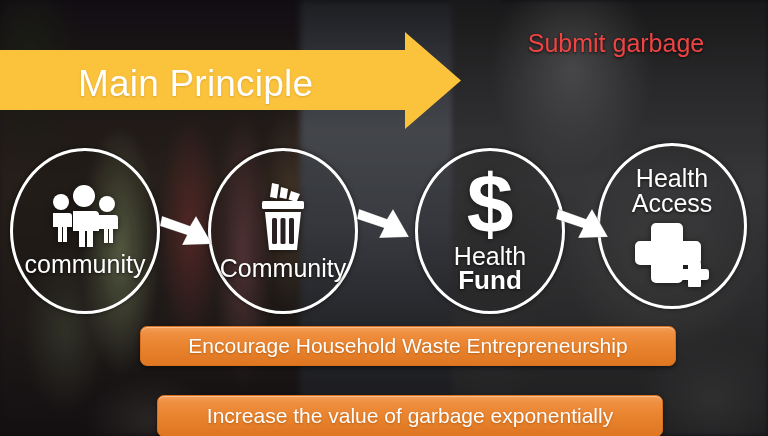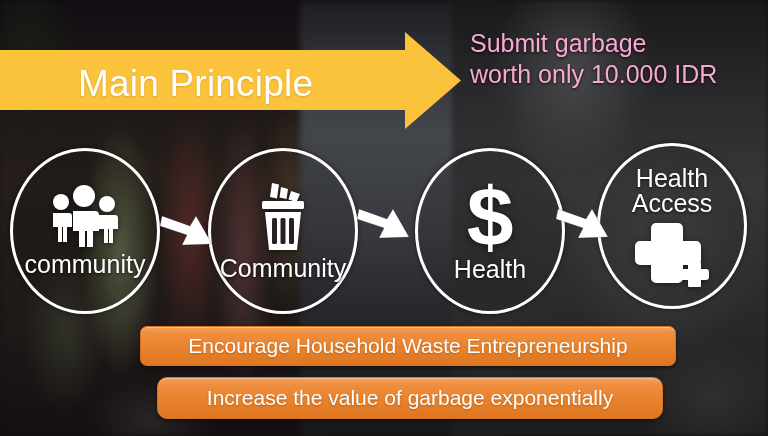--- a/index.html
+++ b/index.html
@@ -56,21 +56,21 @@
   .arrow-title{
     position:absolute;left:78px;top:50px;width:330px;height:68px;
     display:flex;align-items:center;
     color:#ffffff;font-size:37px;font-weight:400;letter-spacing:.2px;
     text-shadow:0 1px 2px rgba(120,80,0,.25);
   }
 
   
   .caption{
     position:absolute;left:470px;top:28px;width:292px;
-    color:#f9a8d4;
+    text-align:center;color:#ef4444;
     font-size:25px;line-height:31px;font-weight:400;
     text-shadow:0 1px 3px rgba(0,0,0,.8);
   }
   .caption div{white-space:nowrap;}
 
   
   .node{position:absolute;width:150px;height:166px;}
   .node .ring{
     position:absolute;inset:0;border:3px solid #ffffff;border-radius:50%;
     box-shadow:0 0 5px rgba(0,0,0,.55);
@@ -107,21 +107,21 @@
   .pill{
     position:absolute;border-radius:7px;
     background:linear-gradient(180deg,#f3a05a 0%,#ef8e3f 18%,#e8822c 55%,#df7621 100%);
     border:1px solid #d9721f;
     box-shadow:0 2px 4px rgba(0,0,0,.45), inset 0 1px 0 rgba(255,255,255,.34);
     display:flex;align-items:center;justify-content:center;
     color:#ffffff;font-weight:400;
     text-shadow:0 1px 2px rgba(130,60,0,.45);
   }
   #pill1{left:140px;top:326px;width:534px;height:38px;font-size:21px;}
-  #pill2{left:157px;top:377px;width:504px;height:40px;font-size:21px;border-radius:10px;}
+  #pill2{left:157px;top:395px;width:504px;height:40px;font-size:21px;}
 </style>
 </head>
 <body>
 
 <div id="slide">
 
   <div class="bg bg-base"></div>
   <div class="bg-left"></div>
   <div class="bg-mid"></div>
   <div class="bg-right"></div>
@@ -129,21 +129,20 @@
 
   <div class="arrow-banner">
     <svg width="462" height="99" viewBox="0 0 462 99">
       <polygon points="0,19 405,19 405,1 461,49.5 405,98 405,79 0,79" fill="#fbc23c"></polygon>
     </svg>
   </div>
   <div class="arrow-title">Main Principle</div>
 
   <div class="caption">
     <div>Submit garbage</div>
-    <div>worth only 10.000 IDR</div>
   </div>
 
   <div class="node" id="node1">
     <div class="ring"></div>
     <div class="inner">
       <svg class="ico" width="76" height="62" viewBox="0 0 76 62">
         <g fill="#ffffff">
           <circle cx="14" cy="17" r="8"></circle>
           <path d="M6 28h16a3 3 0 0 1 3 3v11h-5v15h-4V42h-1v15H11V42H6z"></path>
           <circle cx="60" cy="19" r="8"></circle>
@@ -179,20 +178,21 @@
     </div>
   </div>
 
   <div class="node" id="node3">
     <div class="ring"></div>
     <div class="inner">
       <svg class="ico" width="58" height="76" viewBox="0 0 58 76">
         <text x="29" y="66" text-anchor="middle" font-family="Liberation Sans, sans-serif" font-size="84" font-weight="700" fill="#ffffff">$</text>
       </svg>
       <div class="lbl lbl-a">Health</div>
+      <div class="lbl lbl-b">Fund</div>
     </div>
   </div>
 
   <div class="node" id="node4">
     <div class="ring"></div>
     <div class="inner">
       <div class="lbl lbl-a">Health</div>
       <div class="lbl lbl-a">Access</div>
       <svg class="ico" width="74" height="66" viewBox="0 0 74 66" style="margin-top:4px">
         <g fill="#ffffff">

